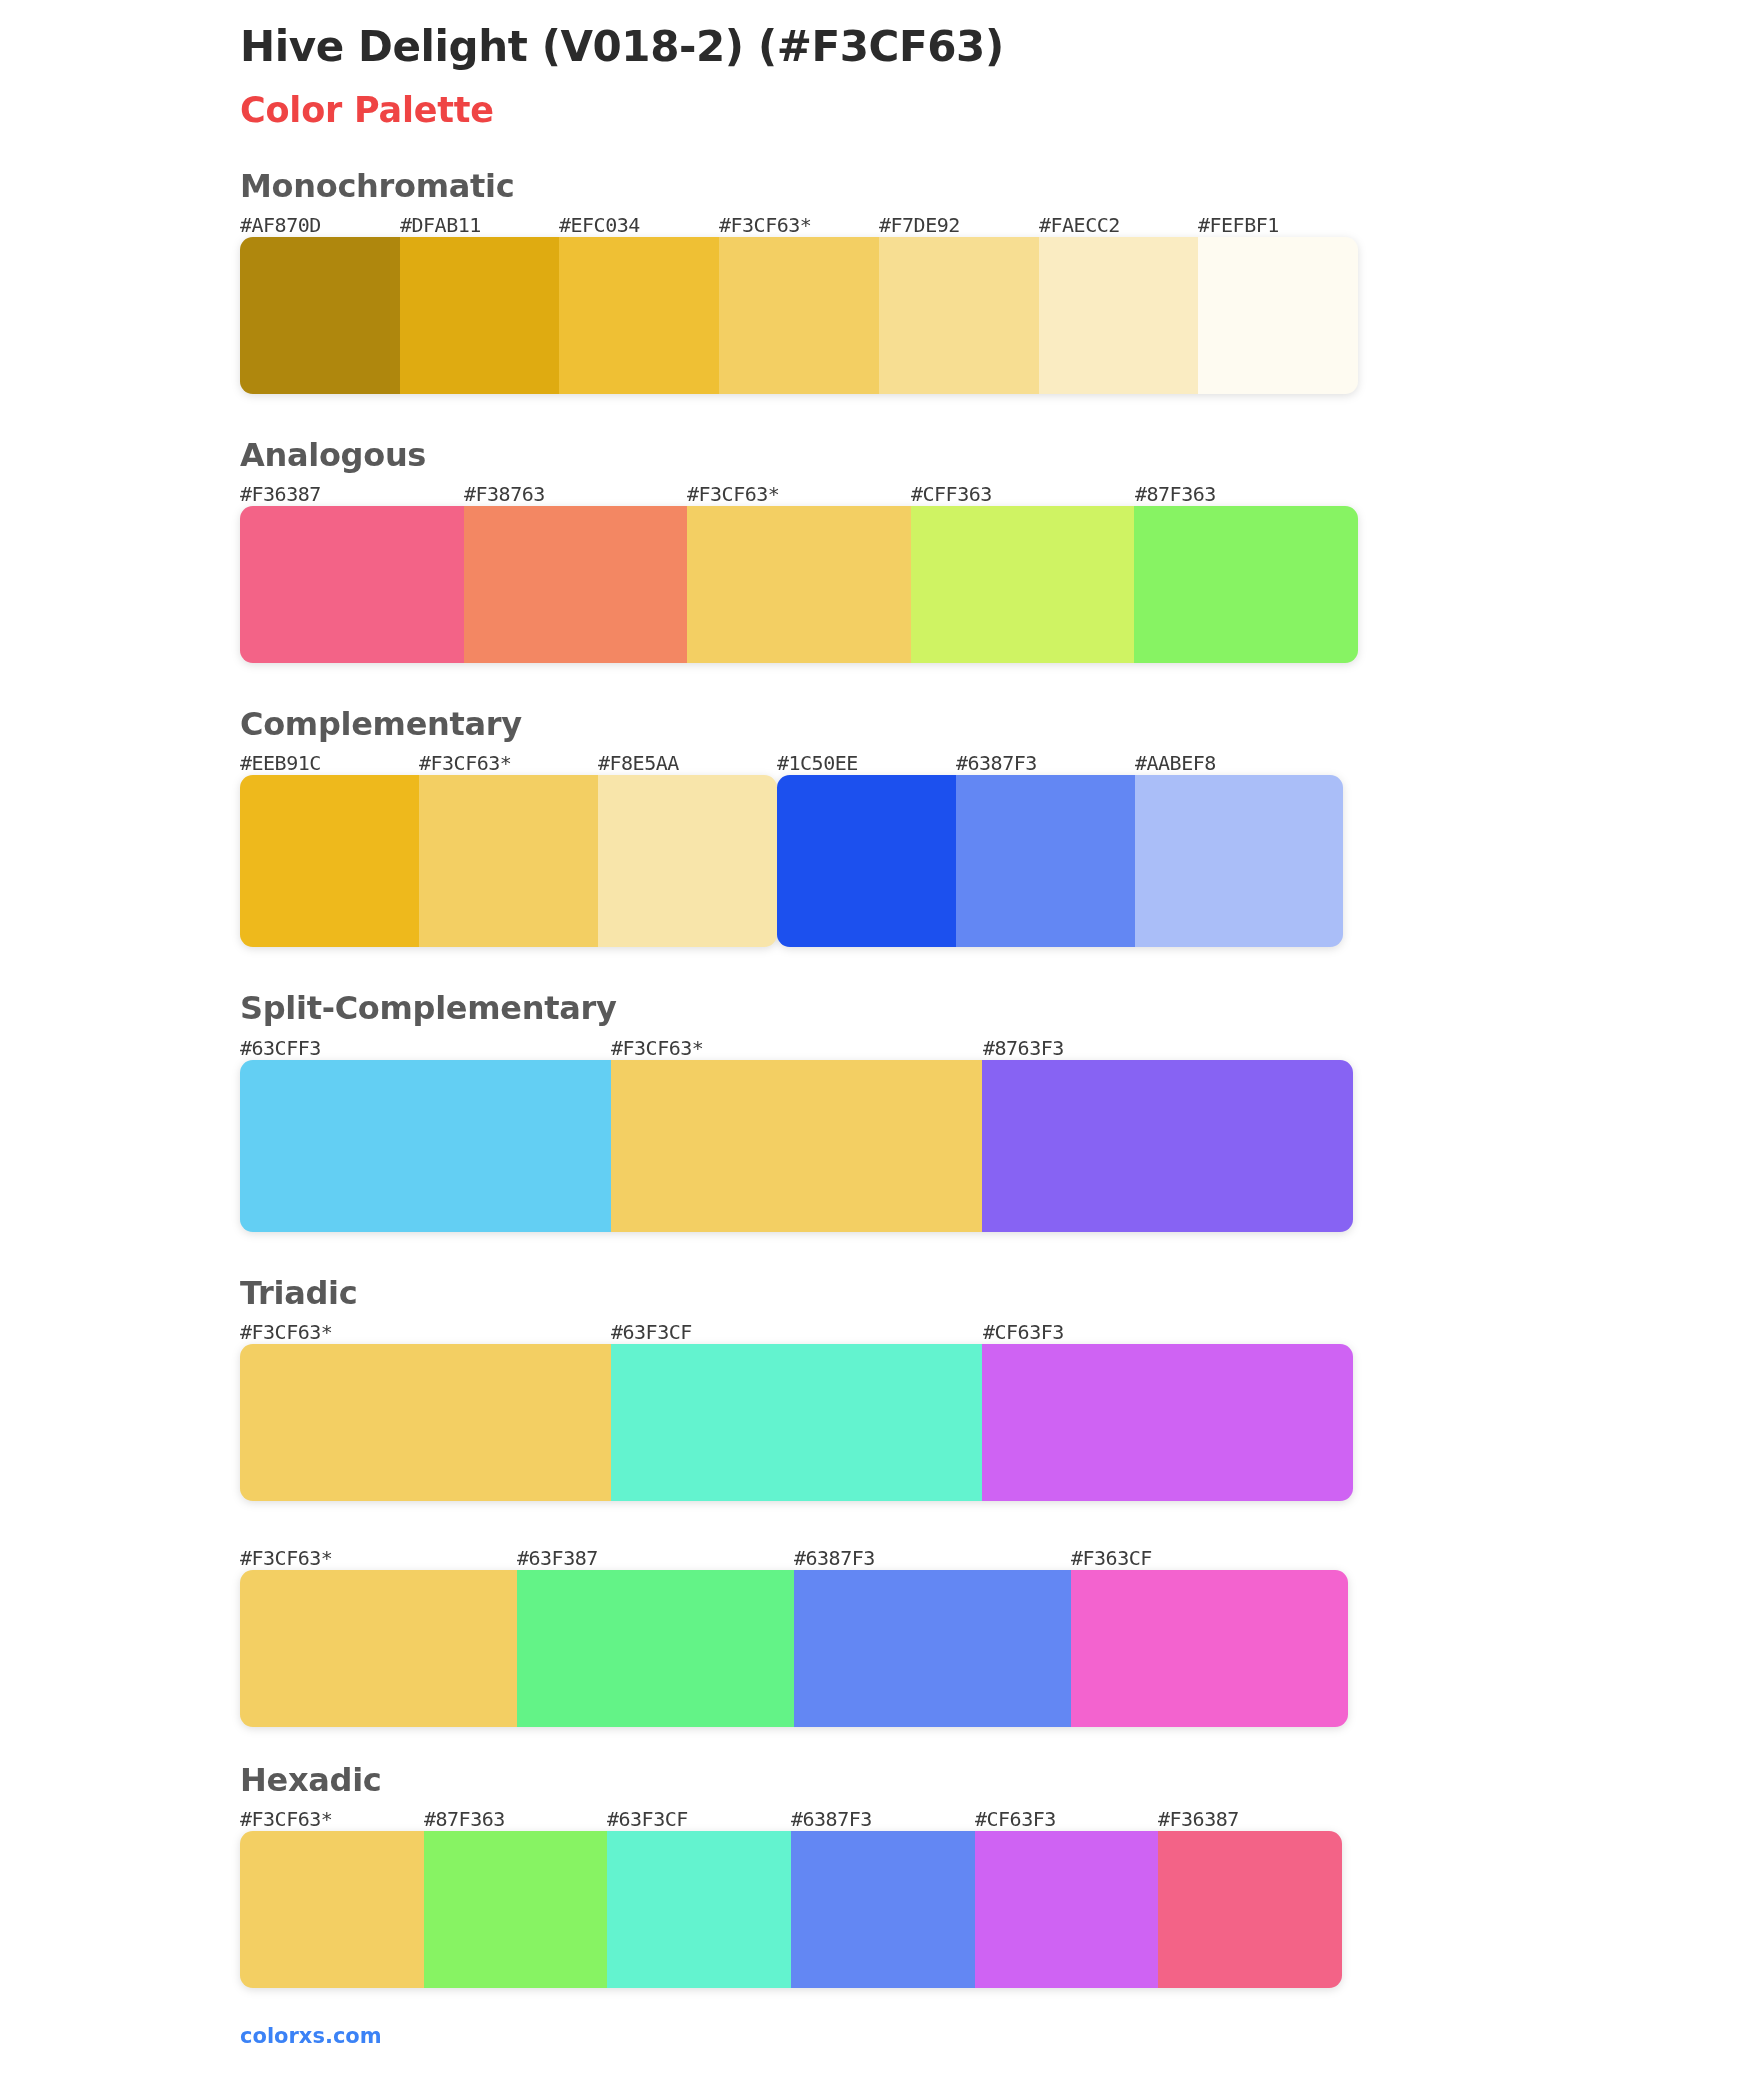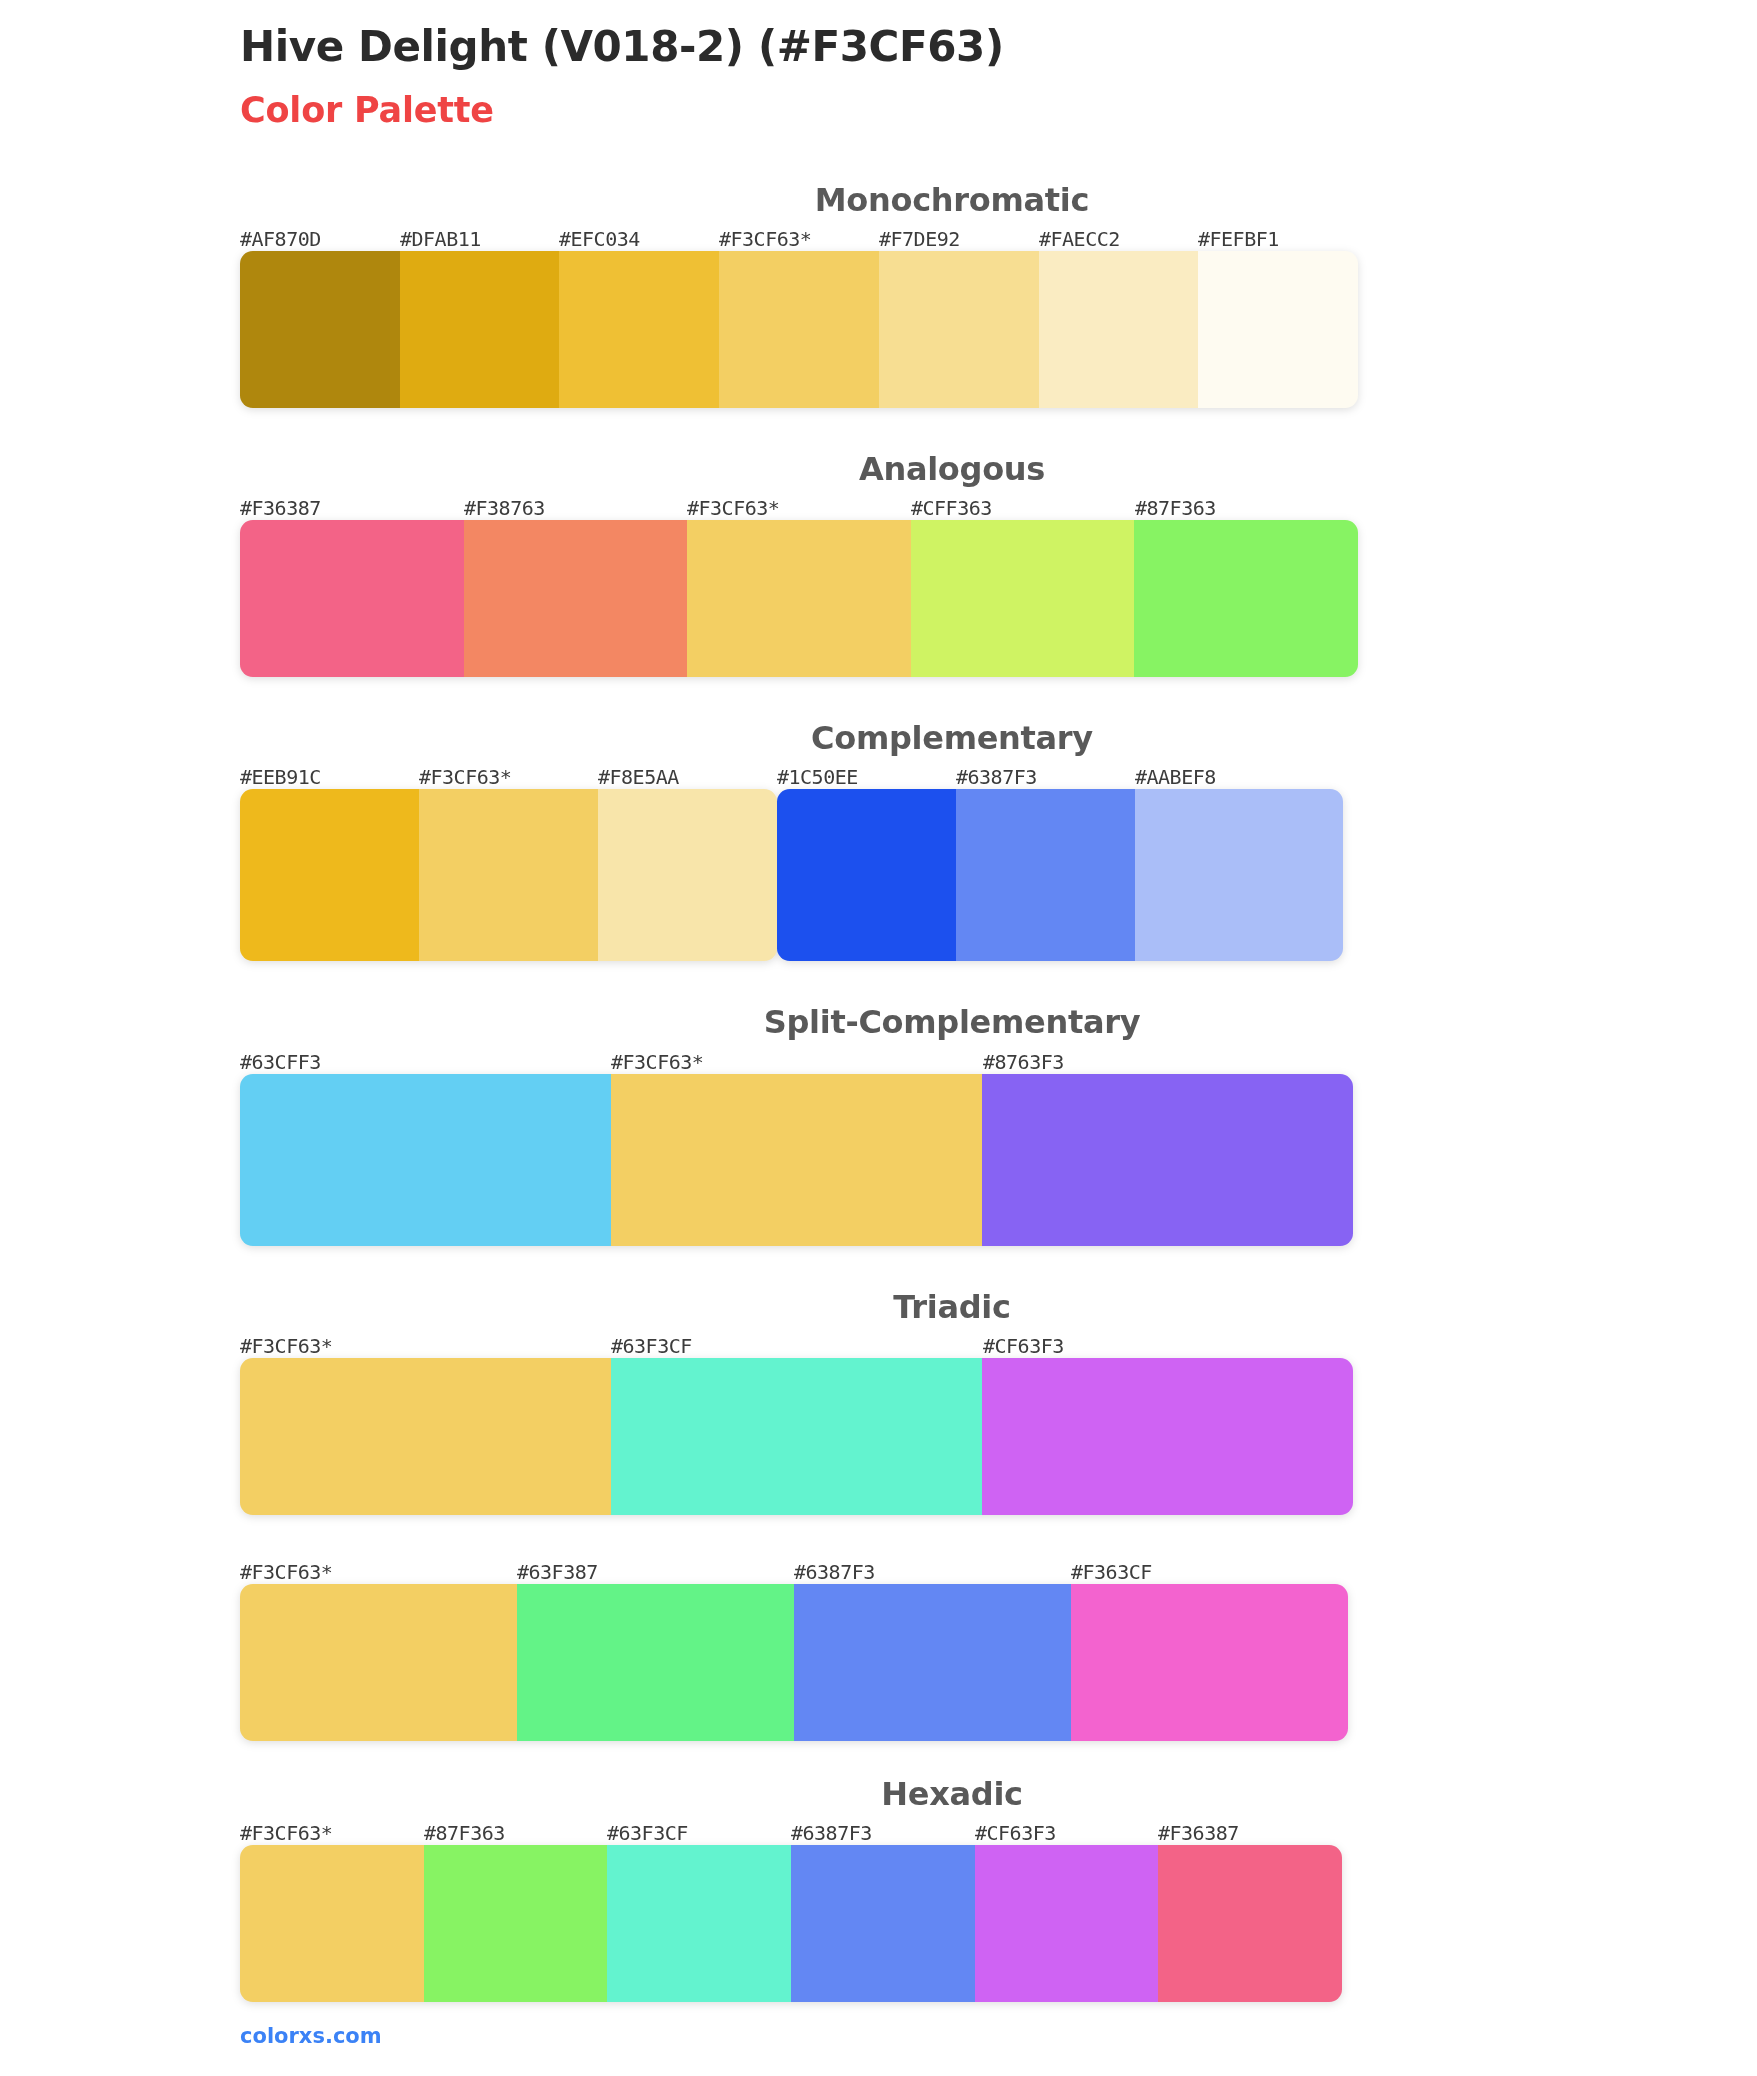--- a/index.html
+++ b/index.html
@@ -43,22 +43,21 @@
     font-size: 35px;
     font-weight: bold;
     letter-spacing: -0.2px;
     color: #ef4444;
     margin: 17.6px 0 0 0;
     line-height: 1.18;
   }
 
   
   .sections {
-    margin-top: 50px;
-    text-align: center;
+    margin-top: 36px;
   }
   .section {
     padding-left: 240px;
   }
   .section-heading {
     font-family: "DejaVu Sans", sans-serif;
     font-size: 32px;
     font-weight: bold;
     color: #595959;
     letter-spacing: -0.3px;

